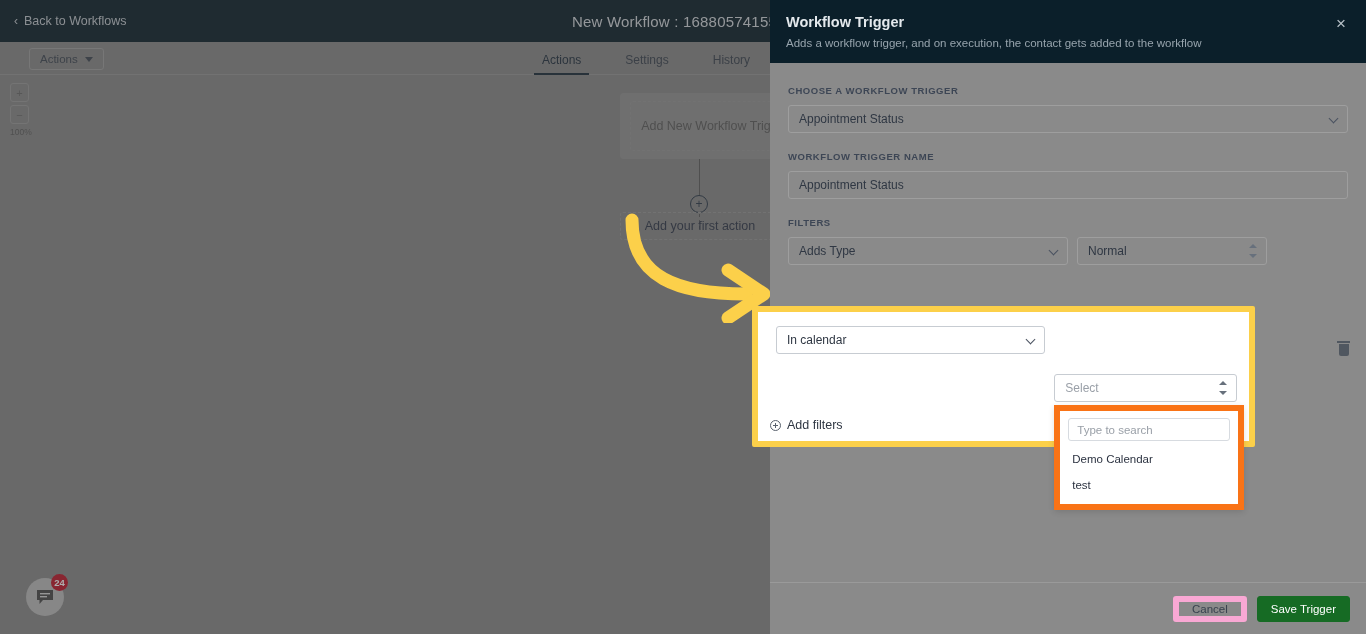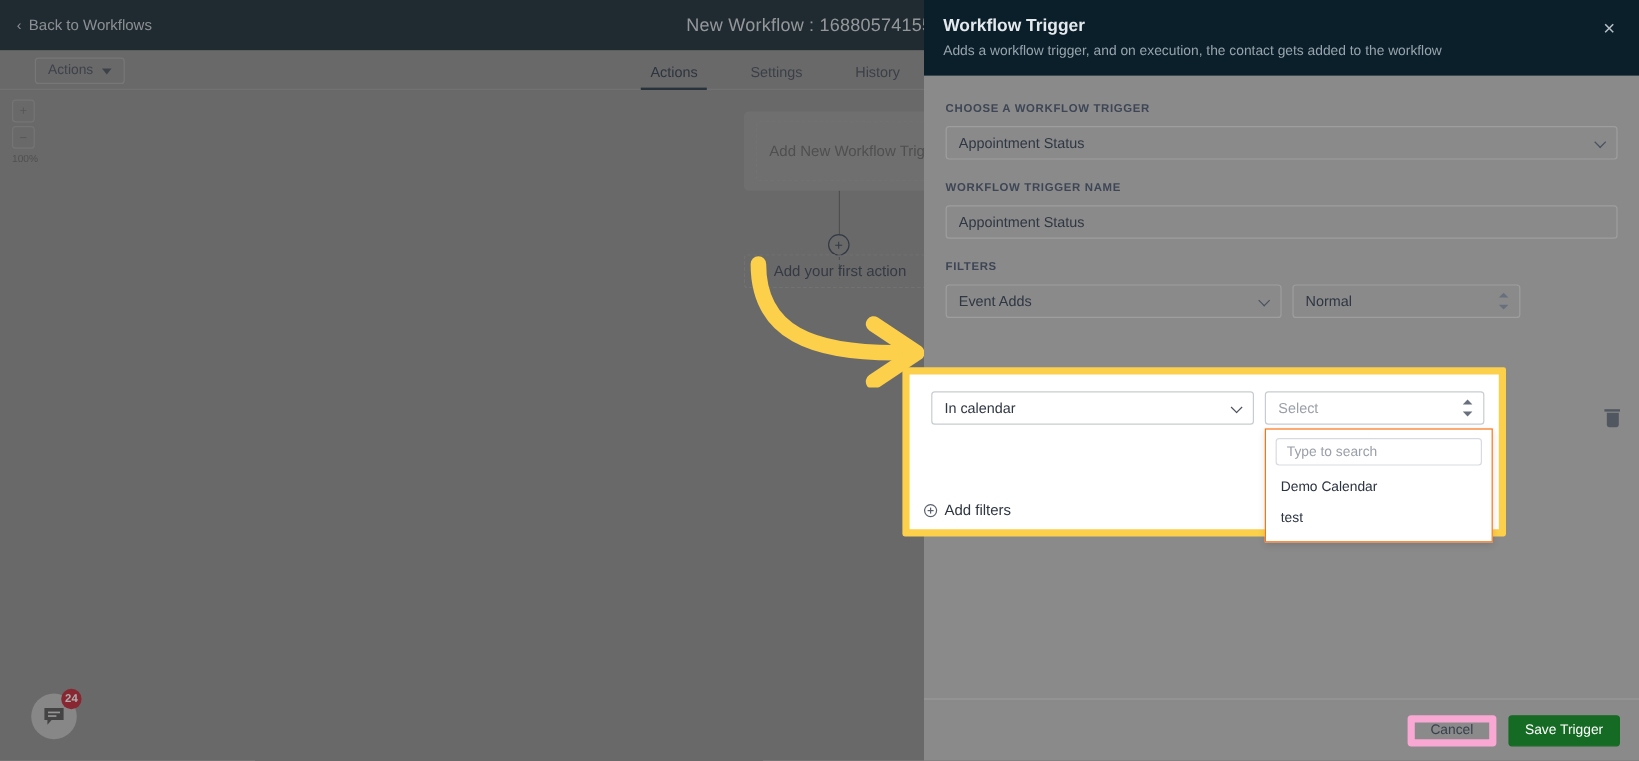--- a/index.html
+++ b/index.html
@@ -211,29 +211,29 @@
   .highlight {
     position: absolute; left: 0; top: 0;
     width: 503px; height: 141px;
     border: 6px solid #fcd04a;
     background: #fff;
     border-radius: 2px;
   }
   .hl-inner { position: absolute; inset: 0; padding: 14px 12px 0 12px; }
   .hl-row { display: flex; gap: 9px; }
   .hl-row .col-a { width: 280px; }
-  .hl-row .col-b { width: 190px; position: relative; }
+  .hl-row .col-b { width: 190px; position: relative; margin-top: 48px; }
   .hl-row .select-box, .hl-row .text-box {
     background: #fff; border: 1px solid #c7ccd2; text-align: right;
   }
   .hl-row .select-box .placeholder { color: #9aa0a8; }
 
   .dropdown {
     position: absolute; left: 0; top: 31px; width: 190px;
-    background: #fff; border: 1px solid #f97316;
+    background: #fff; border: 6px solid #f97316;
     box-shadow: 0 2px 6px rgba(0,0,0,.12);
     padding: 7px 0 6px 0; z-index: 5;
   }
   .dd-search {
     margin: 0 8px 5px 8px; height: 23px;
     border: 1px solid #d7dbe0; border-radius: 3px;
     display: flex; align-items: center; padding: 0 8px;
     font-size: 11.5px; color: #9aa0a8;
   }
   .dd-item {
@@ -360,21 +360,21 @@
       <div class="fld-label mt">WORKFLOW TRIGGER NAME</div>
       <div class="text-box">
         <span>Appointment Status</span>
       </div>
 
       <div class="fld-label mt">FILTERS</div>
 
       <div class="filters-row">
         <div class="col-a">
           <div class="select-box">
-            <span>Event Adds</span>
+            <span>Adds Type</span>
             <span class="chev"></span>
           </div>
         </div>
         <div class="col-b">
           <div class="select-box">
             <span>Normal</span>
             <span class="stepper">
                 <i class="up"></i>
                 <i class="dn"></i>
               </span>

